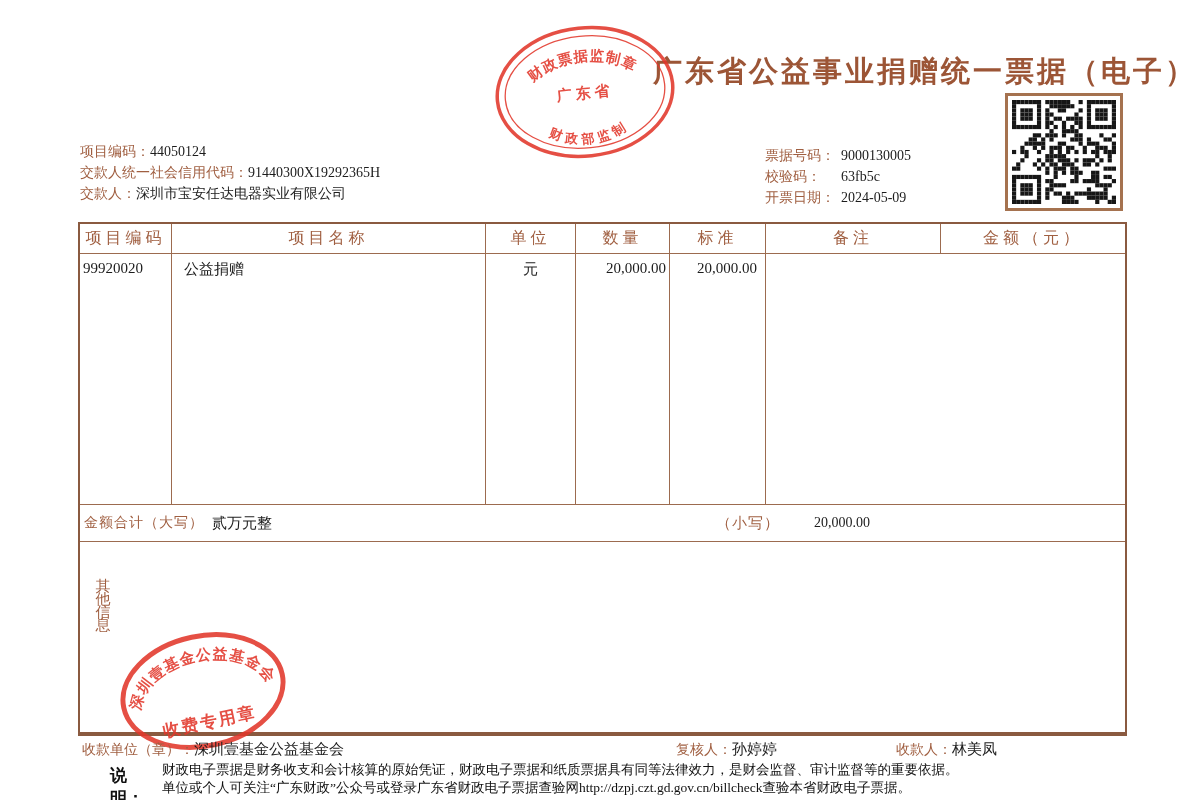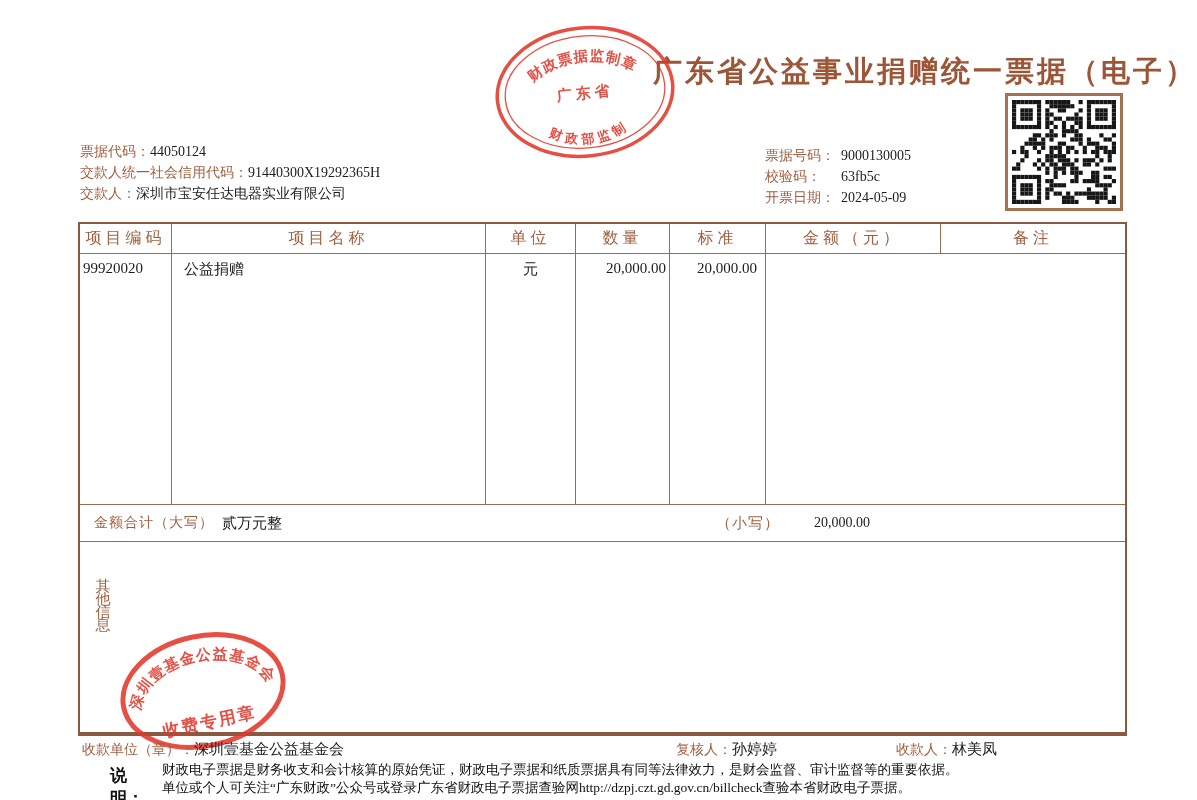--- a/index.html
+++ b/index.html
@@ -28,21 +28,21 @@
   .brow{height:250px;}
   .brow .cell{border-right:1px solid #9c6b4f;font-size:15px;padding-top:6px;box-sizing:border-box;}
   .brow .cell:last-child{border-right:none;}
   .c-left{padding-left:3px;}
   .c-name{padding-left:12px;}
   .c-center{text-align:center;}
   .c-right{text-align:right;padding-right:3px;}
   .c-amount{text-align:right;padding-right:8px;}
   .trow{position:relative;height:36px;border-bottom:1px solid #9c6b4f;border-top:1px solid #9c6b4f;
         display:flex;align-items:center;font-size:15px;}
-  .trow .t-label{color:#a05f41;font-size:14px;padding-left:14px;letter-spacing:1px;}
+  .trow .t-label{color:#a05f41;font-size:14px;padding-left:4px;letter-spacing:1px;}
   .trow .t-daxie{margin-left:8px;color:#1c1c1c;}
   .t-small{position:absolute;left:636px;top:0;height:100%;display:flex;align-items:center;gap:28px;}
   .t-small .lab{letter-spacing:1px;}
   .t-small .val{margin-left:6px;}
   .other{position:relative;height:191px;}
   .other-label{position:absolute;left:13px;top:24px;writing-mode:vertical-rl;text-orientation:upright;
         color:#a05f41;font-size:15px;letter-spacing:13px;}
   
   .stamp{position:absolute;opacity:0.88;pointer-events:none;}
   .stamp-top{left:490px;top:22px;}
@@ -393,21 +393,21 @@
         <rect x="56" y="96" width="4" height="4"></rect>
         <rect x="60" y="96" width="4" height="4"></rect>
         <rect x="80" y="96" width="4" height="4"></rect>
         <rect x="92" y="96" width="4" height="4"></rect>
         <rect x="96" y="96" width="4" height="4"></rect>
       </svg>
   </div>
 
   <div class="info-left">
     <div>
-      <span class="lab">票据代码：</span><span class="val">44050124</span>
+      <span class="lab">项目编码：</span><span class="val">44050124</span>
     </div>
     <div>
       <span class="lab">交款人统一社会信用代码：</span><span class="val">91440300X19292365H</span>
     </div>
     <div>
       <span class="lab">交款人：</span><span class="val">深圳市宝安任达电器实业有限公司</span>
     </div>
   </div>
 
   <div class="info-right">
@@ -423,22 +423,22 @@
   </div>
 
   <div class="box">
 
     <div class="grid hrow">
       <div class="cell">项目编码</div>
       <div class="cell">项目名称</div>
       <div class="cell">单位</div>
       <div class="cell">数量</div>
       <div class="cell">标准</div>
+      <div class="cell">备注</div>
       <div class="cell">金额（元）</div>
-      <div class="cell">备注</div>
     </div>
 
     <div class="grid brow">
       <div class="cell c-left">99920020</div>
       <div class="cell c-name">公益捐赠</div>
       <div class="cell c-center">元</div>
       <div class="cell c-right">20,000.00</div>
       <div class="cell c-amount">20,000.00</div>
       <div class="cell"></div>
     </div>

